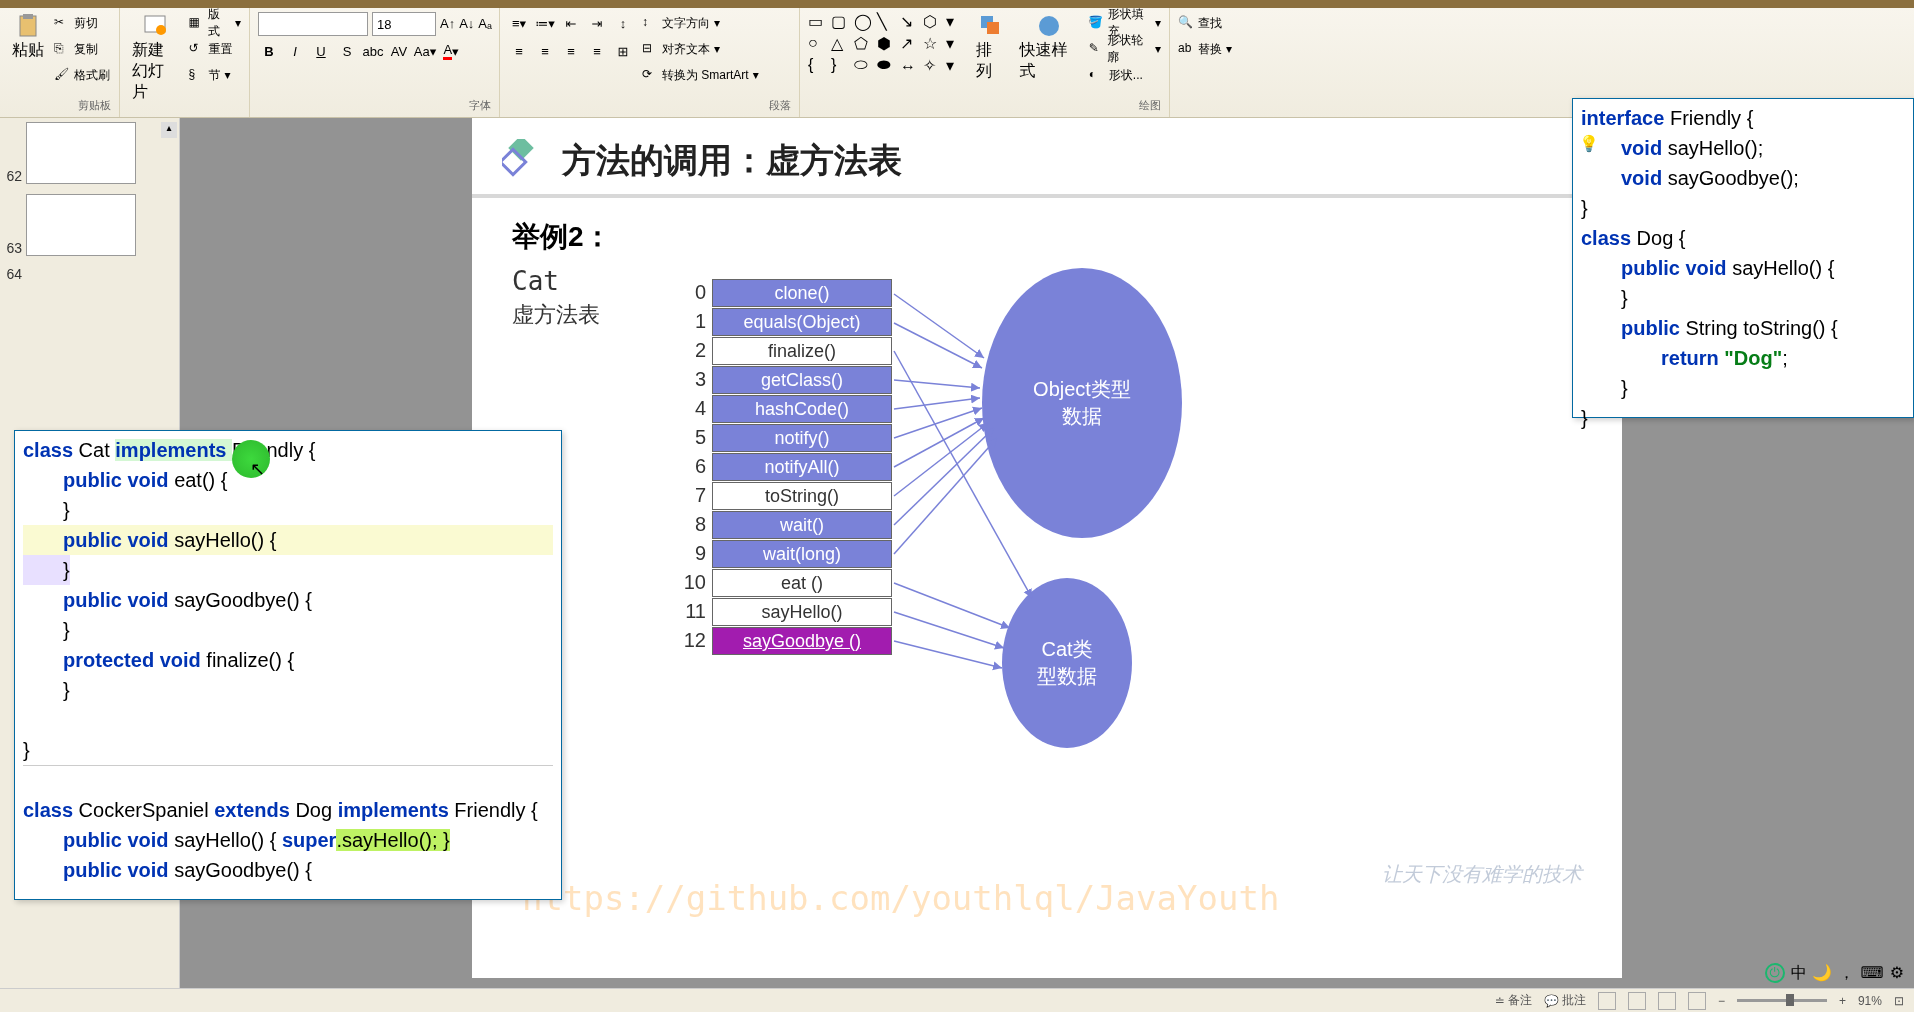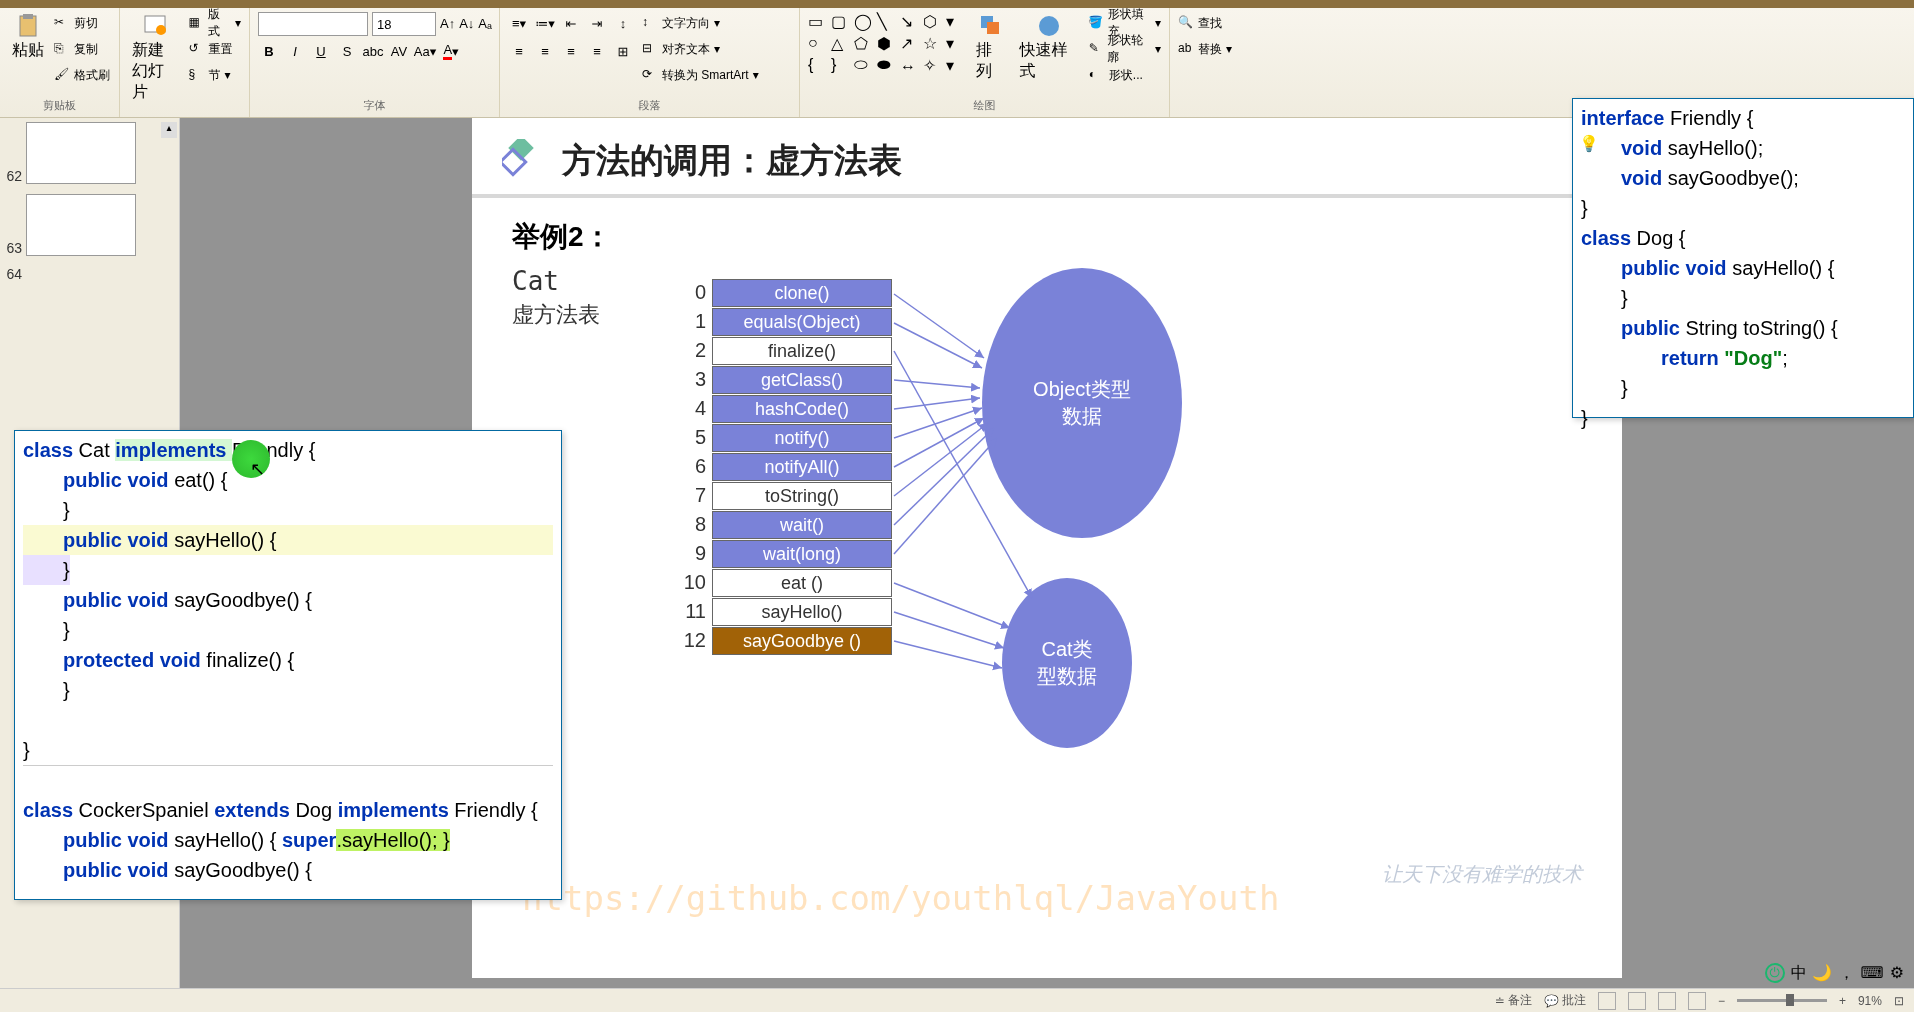--- a/index.html
+++ b/index.html
@@ -2,21 +2,21 @@
 <html><head>
   <meta charset="utf-8">
   <style>
     * { margin: 0; padding: 0; box-sizing: border-box; font-family: "Microsoft YaHei", Arial, sans-serif; }
     body { background: #e8e8e8; overflow: hidden; width: 1914px; height: 1012px; position: relative; }
     
     .menubar { height: 8px; background: #8b6f3e; display: flex; align-items: center; padding: 0 10px; }
     
     .ribbon { height: 110px; background: linear-gradient(#f8f5ed, #f0ecdf); border-bottom: 1px solid #c9c2a8; display: flex; }
     .ribbon-group { border-right: 1px solid #d9d2b8; padding: 4px 8px; display: flex; flex-direction: column; justify-content: space-between; }
-    .ribbon-group-label { font-size: 11px; color: #666; text-align: center; margin-top: 12px; }
+    .ribbon-group-label { font-size: 11px; color: #666; text-align: right; margin-top: 12px; }
     .ribbon-top { display: flex; gap: 6px; align-items: flex-start; flex: 1; }
     .ribbon-btn { display: flex; flex-direction: column; align-items: center; font-size: 16px; padding: 2px 4px; cursor: pointer; }
     .ribbon-btn-icon { width: 24px; height: 24px; margin-bottom: 2px; }
     .ribbon-small-row { display: flex; flex-direction: column; gap: 4px; font-size: 12px; }
     .ribbon-small-item { display: flex; align-items: center; gap: 4px; cursor: pointer; height: 22px; }
     .small-icon { width: 16px; height: 16px; display: inline-block; }
     .font-select { display: flex; gap: 4px; margin-bottom: 4px; }
     .font-combo { border: 1px solid #999; background: #fff; height: 24px; padding: 0 4px; font-size: 13px; }
     .btn-row { display: flex; gap: 4px; }
     .tool-btn { width: 22px; height: 22px; display: flex; align-items: center; justify-content: center; font-size: 13px; cursor: pointer; }
@@ -40,21 +40,21 @@
     .example-label { font-size: 28px; font-weight: bold; margin-bottom: 10px; }
     .cat-label { font-size: 26px; font-family: monospace; color: #333; margin-top: 10px; }
     .sub-label { font-size: 22px; color: #333; margin-top: 4px; }
     
     .vtable-container { position: absolute; left: 210px; top: 80px; }
     .vtable-row { display: flex; align-items: center; height: 29px; }
     .vtable-idx { width: 30px; text-align: right; font-size: 20px; color: #333; padding-right: 6px; }
     .vtable-cell { width: 180px; height: 28px; border: 1px solid #666; text-align: center; font-size: 18px; line-height: 26px; margin-bottom: -1px; }
     .vtable-cell.purple { background: #7a82d8; color: #fff; }
     .vtable-cell.white { background: #fff; color: #333; }
-    .vtable-cell.lightpurple { background: #a16207; color: #fff; }
+    .vtable-cell.lightpurple { background: #a21caf; color: #fff; text-decoration: underline; }
     
     .ellipse { position: absolute; border-radius: 50%; background: #7a82d8; color: #fff; display: flex; align-items: center; justify-content: center; text-align: center; font-size: 20px; }
     .ellipse1 { width: 200px; height: 270px; left: 510px; top: 70px; }
     .ellipse2 { width: 130px; height: 170px; left: 530px; top: 380px; }
     
     .arrow-layer { position: absolute; left: 0; top: 0; pointer-events: none; }
     
     .watermark { position: absolute; right: 40px; bottom: 90px; font-size: 20px; color: rgba(120,140,170,0.45); font-style: italic; font-family: KaiTi, serif; }
     .watermark2 { position: absolute; left: 50px; bottom: 60px; font-size: 34px; color: rgba(255,160,40,0.3); font-family: monospace; }
     

